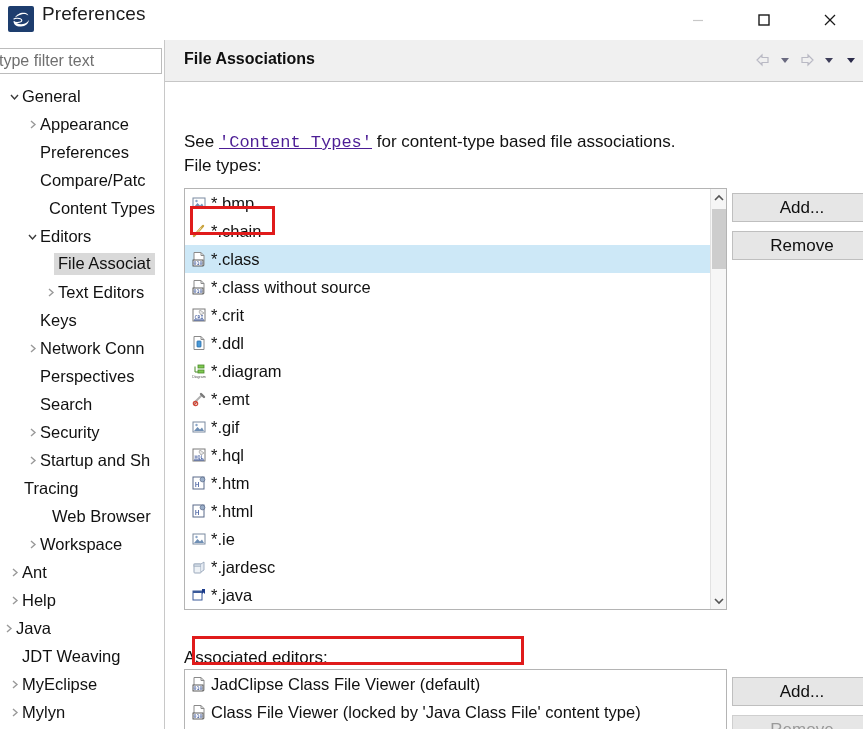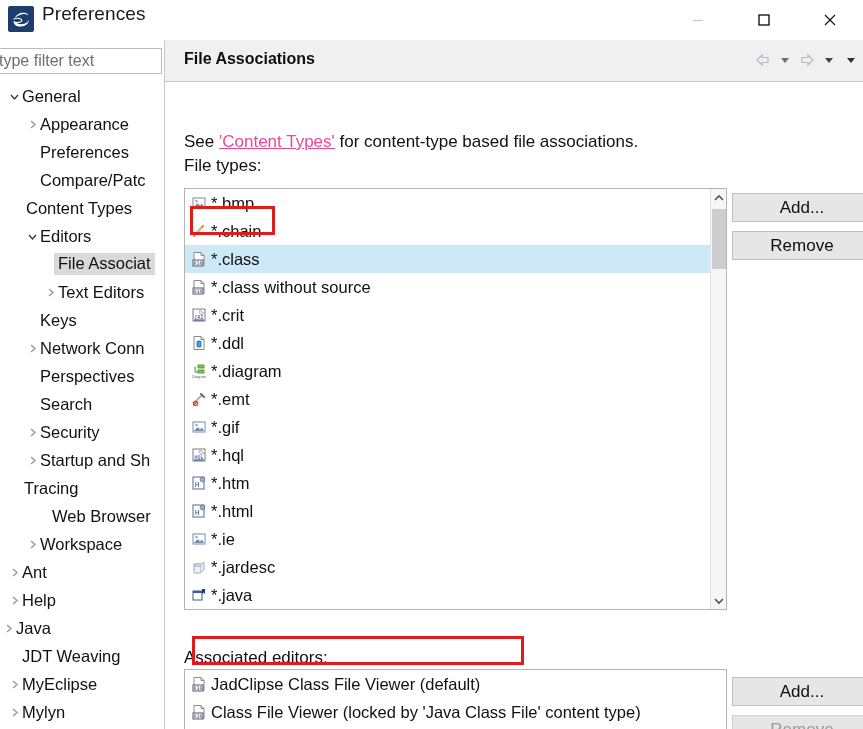--- a/index.html
+++ b/index.html
@@ -82,21 +82,21 @@
     position: absolute; left: 19px; top: 10px;
     font-size: 16px; font-weight: bold; color: #0f0f0f;
   }
   .navicons { position: absolute; right: 2px; top: 8px; display: flex; align-items: center; gap: 2px; }
   .navicon { width: 20px; height: 24px; display: flex; align-items: center; justify-content: center; }
   .navicon svg { display: block; }
 
   .see-line {
     position: absolute; left: 19px; top: 92px; font-size: 17px; color: #111111; white-space: nowrap;
   }
-  .see-line a { color: #ec4899; text-decoration: underline; }
+  .see-line a { color: #4c1d95; text-decoration: underline; font-family: Liberation Mono, monospace; }
   .filetypes-label {
     position: absolute; left: 19px; top: 104px; font-size: 17px; color: #111111; margin-top: 12px;
   }
 
   .listbox {
     position: absolute; box-sizing: border-box;
     border: 1px solid #b4b4b4; background: #ffffff; overflow: hidden;
   }
   #filetypes-list { left: 19px; top: 148px; width: 543px; height: 422px; }
   #editors-list  { left: 19px; top: 629px; width: 543px; height: 100px; }
@@ -216,21 +216,21 @@
           <span class="lbl">Preferences</span>
         </div>
         <div class="tree-item" style="padding-left: 24px;">
           <span class="twisty empty">
             <svg width="11" height="11" viewBox="0 0 11 11">
               <path d="M4 2 L8 5.5 L4 9" fill="none" stroke="#9a9a9a" stroke-width="1.4"></path>
             </svg>
           </span>
           <span class="lbl">Compare/Patc</span>
         </div>
-        <div class="tree-item" style="padding-left: 10px;">
+        <div class="tree-item" style="padding-left: 33px;">
           <span class="twisty empty">
             <svg width="11" height="11" viewBox="0 0 11 11">
               <path d="M4 2 L8 5.5 L4 9" fill="none" stroke="#9a9a9a" stroke-width="1.4"></path>
             </svg>
           </span>
           <span class="lbl">Content Types</span>
         </div>
         <div class="tree-item" style="padding-left: 24px;">
           <span class="twisty">
             <svg width="11" height="11" viewBox="0 0 11 11">

